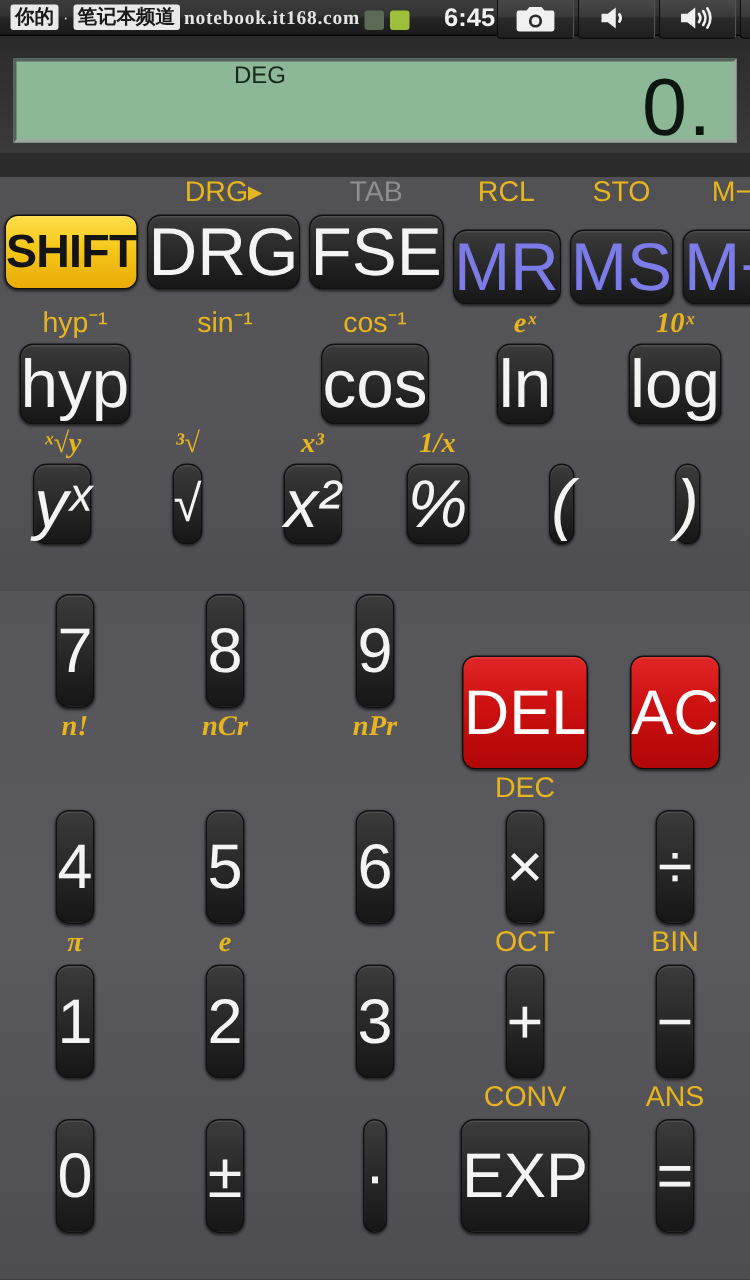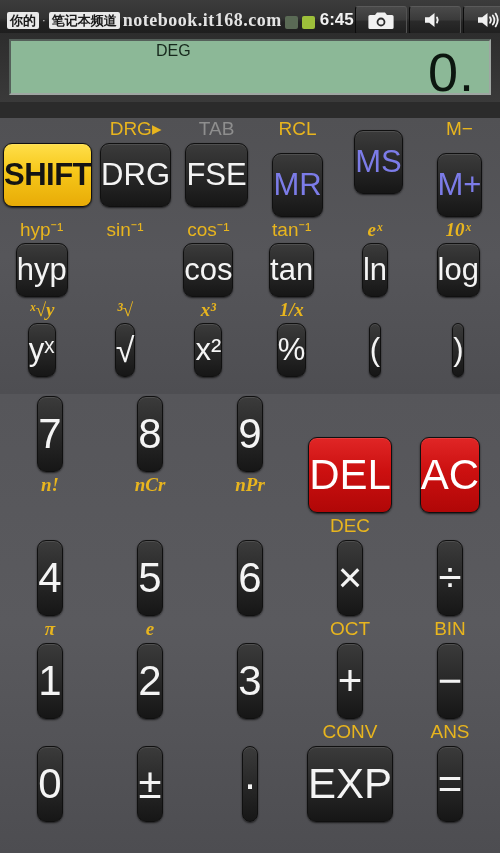--- a/index.html
+++ b/index.html
@@ -7,21 +7,21 @@
   html, body {
     width: 500px; height: 853px;
     background: #2b2b2b;
     font-family: "Liberation Sans", "DejaVu Sans", sans-serif;
     overflow: hidden;
   }
 
   
   #statusbar {
     position: absolute; left: 0; top: 0;
-    width: 500px; height: 41px;
+    width: 500px; height: 24px;
     background: linear-gradient(to bottom, #3c3c3c 0%, #333333 45%, #242424 55%, #1b1b1b 100%);
     border-bottom: 1px solid #000;
     display: flex; align-items: center;
   }
   #watermark {
     display: flex; align-items: center;
     padding-left: 7px; gap: 3px;
     white-space: nowrap;
   }
   .wm-chip {
@@ -30,21 +30,21 @@
     font-size: 13px;
     font-weight: bold;
     line-height: 15px;
     padding: 1px 3px;
     border-radius: 2px;
     font-family: "DejaVu Sans", sans-serif;
   }
   .wm-dot { color: #dcdcdc; font-size: 11px; }
   .wm-url {
     color: #e4e4e4;
-    font-size: 18px;
+    font-size: 13px;
     letter-spacing: 0.5px;
     font-family: "Liberation Serif", serif;
     font-weight: bold;
   }
   .wm-badge {
     display: inline-block;
     width: 13px; height: 13px;
     background: #9dbf3a;
     border-radius: 2px;
     position: relative; top: 2px;
@@ -54,21 +54,21 @@
     display: inline-block;
     width: 13px; height: 13px;
     background: #5a6a55;
     border-radius: 2px;
     position: relative; top: 2px;
   }
   #clock {
     color: #f2f2f2;
     font-size: 17px;
     font-weight: bold;
-    margin-left: 4px;
+    margin-left: 22px;
     font-family: "Liberation Sans", sans-serif;
   }
   #sys-buttons {
     margin-left: auto;
     display: flex; height: 31px;
     align-items: stretch;
   }
   .sysbtn {
     width: 52px;
     display: flex; align-items: center; justify-content: center;
@@ -161,21 +161,21 @@
   .key {
     margin: 2px 3px;
     border-radius: 9px;
     background: linear-gradient(to bottom, #3b3b3b 0%, #2c2c2c 40%, #161616 100%);
     border: 1px solid #101010;
     box-shadow: 0 1px 2px rgba(0,0,0,0.65), inset 0 1px 0 rgba(255,255,255,0.10);
     display: flex;
     align-items: center;
     justify-content: center;
     color: #f4f4f4;
-    font-size: 31px;
+    font-size: 45px;
     font-family: "Liberation Sans", sans-serif;
     user-select: none;
     position: relative;
   }
   .key.shift {
     background: linear-gradient(to bottom, #ffdf4a 0%, #f6c719 45%, #e8ab07 100%);
     color: #141414;
     font-size: 31px;
     font-weight: bold;
     letter-spacing: -0.5px;
@@ -183,23 +183,23 @@
   .key.red {
     background: linear-gradient(to bottom, #e02626 0%, #cc1010 45%, #b00707 100%);
     color: #fff;
     font-size: 34px;
     margin-top: 43px;
   }
   .key.mem { color: #7c7ce8; margin-top: 12px; }
   .key.small { font-size: 31px; }
 
   
-  #fn-panel .row1 .key { height: 64px; }
+  #fn-panel .row1 .key { height: 50px; }
   #fn-panel .row2 .key { height: 54px; }
-  #fn-panel .row3 .key { height: 54px; }
+  #fn-panel .row3 .key { height: 54px; font-style: italic; }
   #fn-panel .row1 .fnlabel { height: 23px; }
 
   #keypad-panel .key { height: 76px; font-size: 42px; }
   #keypad-panel .fnlabel { height: 23px; }
 
   
   .glyph-sqrt { font-size: 34px; }
   .glyph-times { font-size: 42px; }
   .glyph-pm { font-size: 40px; }
   .glyph-dot { font-size: 42px; }
@@ -282,20 +282,21 @@
     </div>
     <div class="cell">
       <div class="fnlabel plain grey">TAB</div>
       <div class="key">FSE</div>
     </div>
     <div class="cell">
       <div class="fnlabel plain">RCL</div>
       <div class="key mem">MR</div>
     </div>
     <div class="cell">
+      <div class="fnlabel plain">STO</div>
       <div class="key mem">MS</div>
     </div>
     <div class="cell">
       <div class="fnlabel plain">M−</div>
       <div class="key mem">M+</div>
     </div>
   </div>
 
   <div class="row row2">
     <div class="cell">
@@ -303,24 +304,20 @@
       <div class="key">hyp</div>
     </div>
     <div class="cell">
       <div class="fnlabel plain">sin⁻¹</div>
     </div>
     <div class="cell">
       <div class="fnlabel plain">cos⁻¹</div>
       <div class="key">cos</div>
     </div>
     <div class="cell">
-      <div class="fnlabel plain">tan⁻¹</div>
-      <div class="key">tan</div>
-    </div>
-    <div class="cell">
       <div class="fnlabel">eˣ</div>
       <div class="key">ln</div>
     </div>
     <div class="cell">
       <div class="fnlabel">10ˣ</div>
       <div class="key">log</div>
     </div>
   </div>
 
   <div class="row row3">

